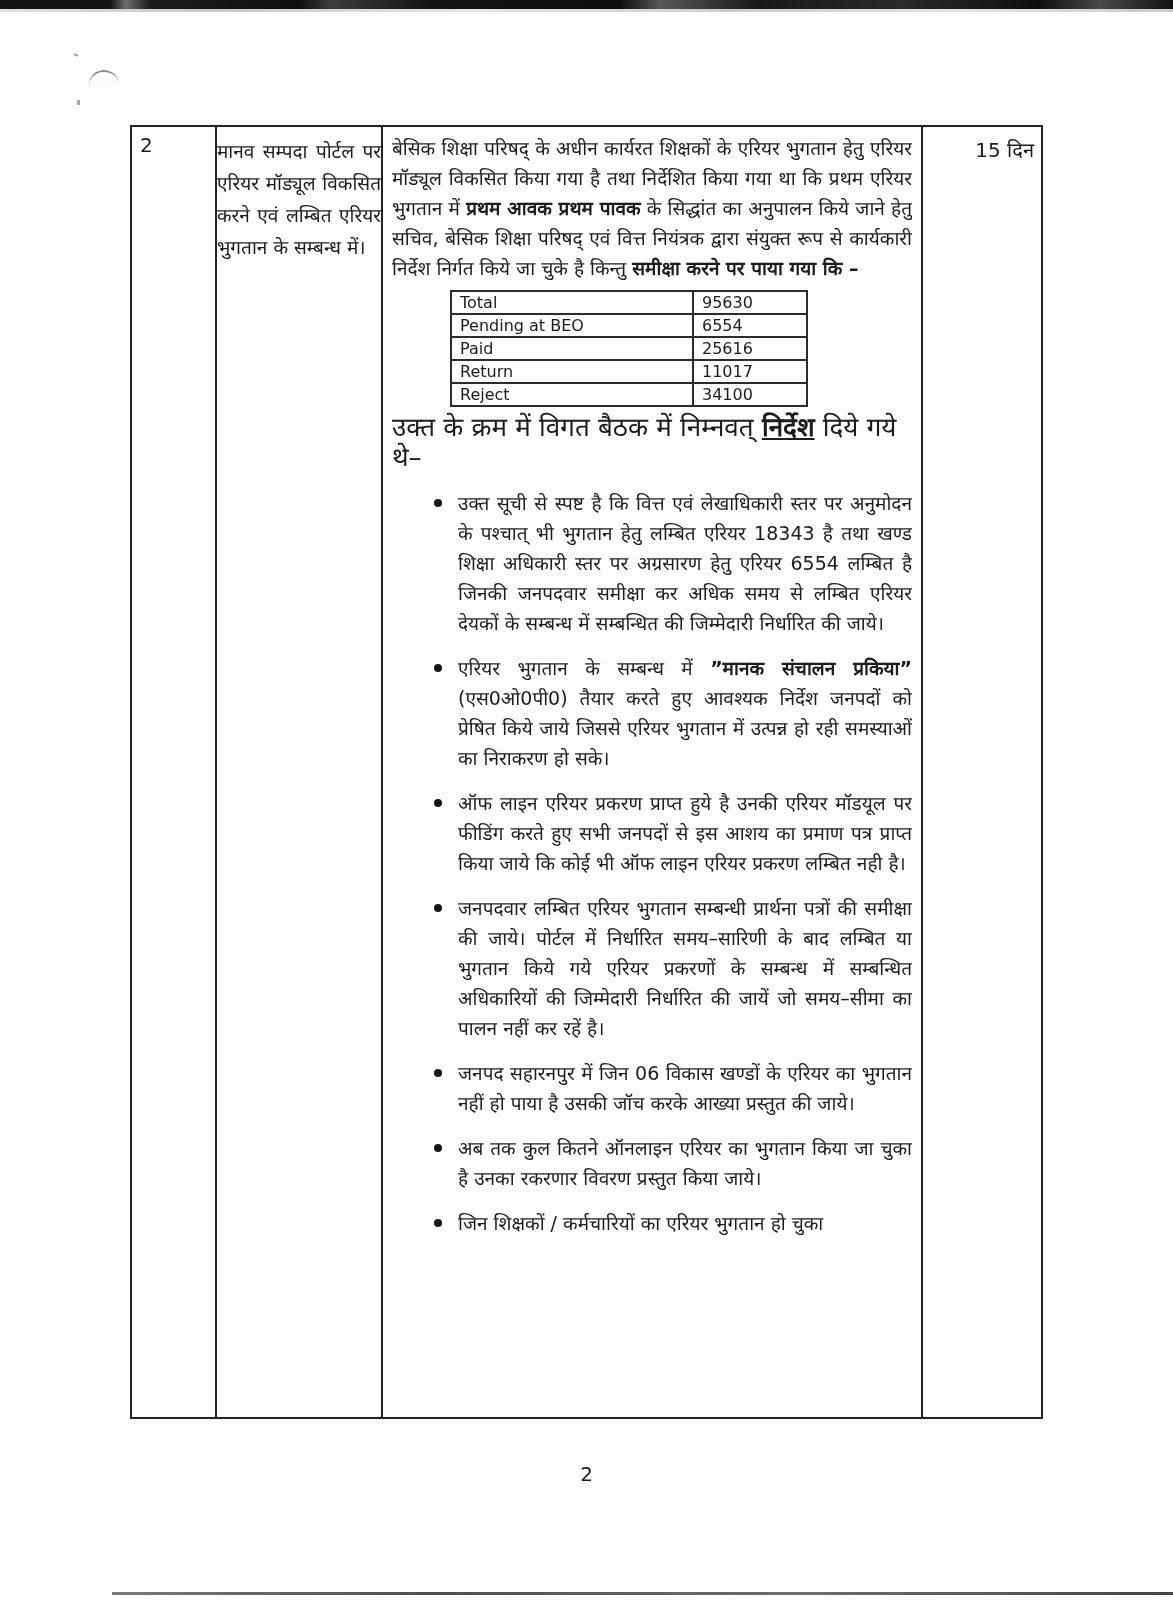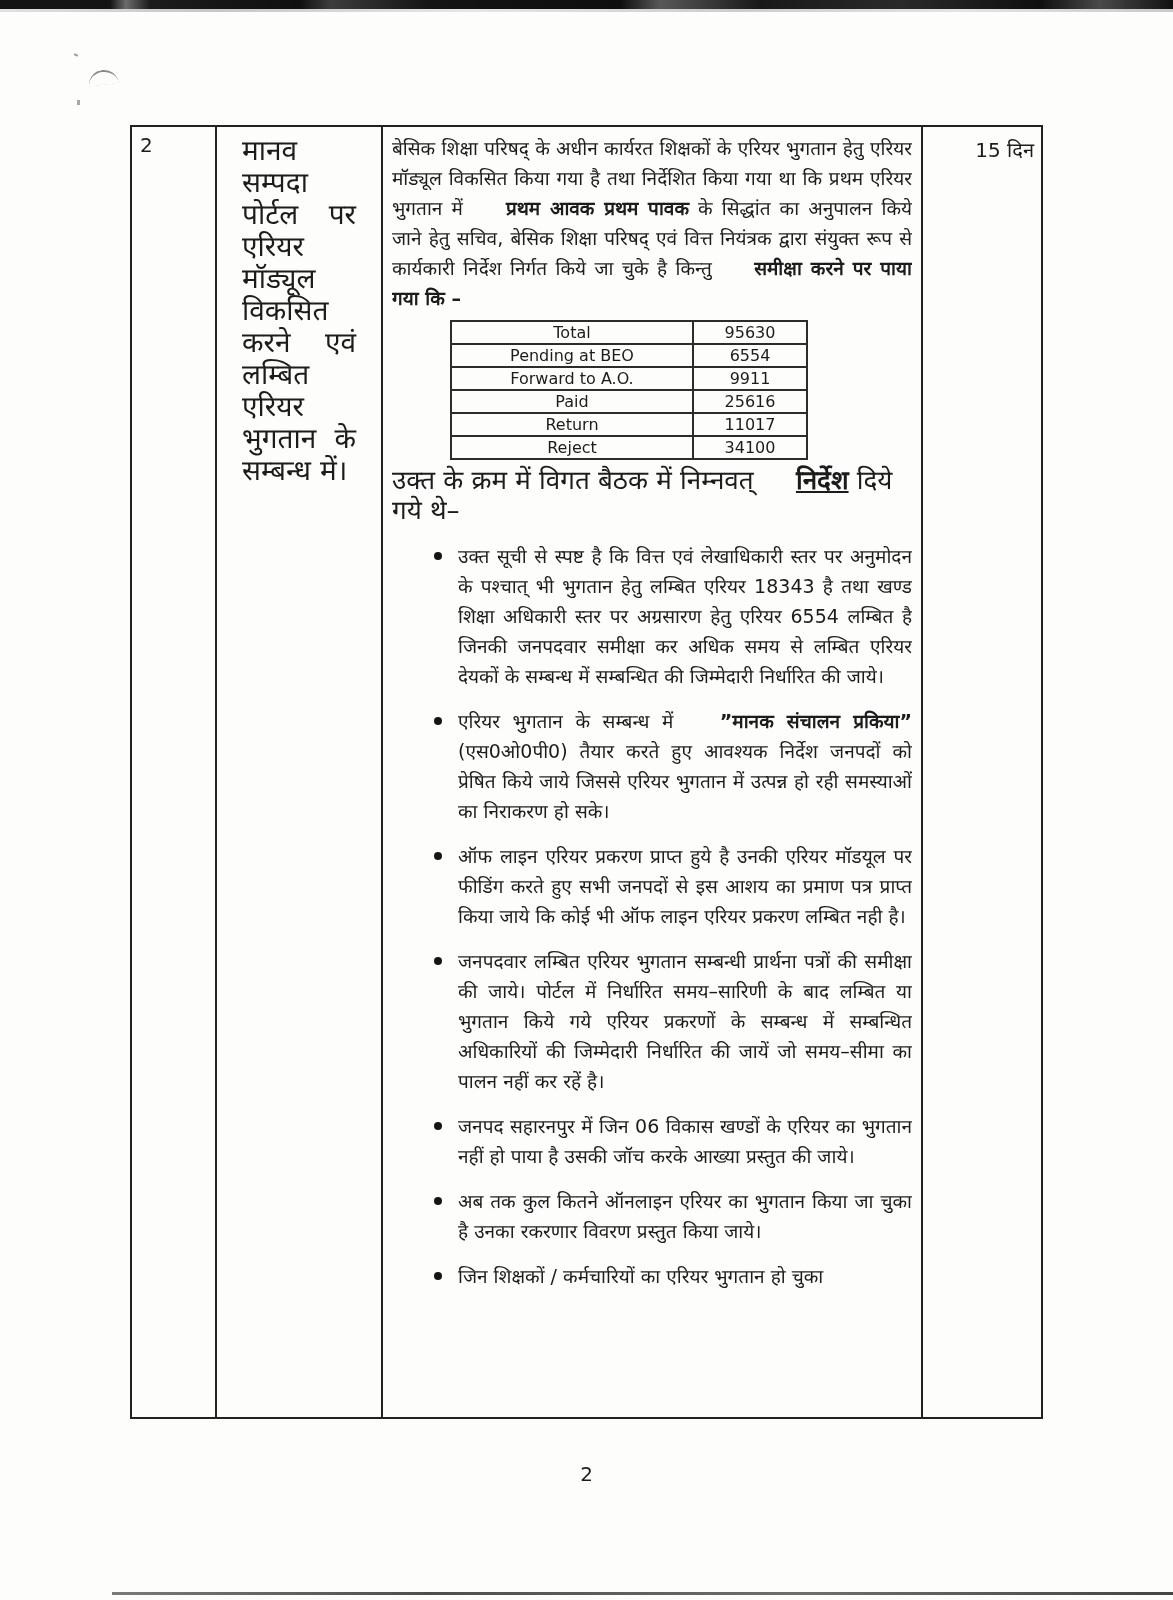--- a/index.html
+++ b/index.html
@@ -59,42 +59,41 @@
     top: 125px;
     width: 911px;
     border-collapse: collapse;
     table-layout: fixed;
   }
   table.main td {
     border: 2px solid #222220;
     vertical-align: top;
   }
   td.serial-cell   { padding: 6px 8px;  font-size: 20px; }
-  td.subject-cell  { padding: 8px 25px; font-size: 28px; line-height: 32px; text-align: justify; margin-top: 20px; }
+  td.subject-cell  { padding: 8px 0; font-size: 19px; line-height: 32px; text-align: justify; margin-top: 20px; }
   td.details-cell  { padding: 4px 9px 8px 9px; }
   td.timeline-cell { padding: 9px 7px;  font-size: 20px; text-align: right; }
 
   .details-wrap { height: 1278px; overflow: hidden; }
 
   p.intro {
     margin: 2px 0 0 0;
     font-size: 19px;
     line-height: 30px;
     text-align: justify;
   }
-  .bold { font-weight: bold; margin-left: 34px; }
+  .bold { font-weight: bold; }
   .underline { text-decoration: underline; }
 
   
   table.stats {
     margin: 7px 0 5px 58px;
     border-collapse: collapse;
     table-layout: fixed;
     width: 332px;
-    text-align: center;
   }
   table.stats td {
     border: 2px solid #2c2c2a;
     font-size: 16px;
     line-height: 19px;
     padding: 1px 8px;
     white-space: nowrap;
     overflow: hidden;
   }
   table.stats td.stat-label { width: 224px; }
@@ -174,24 +173,20 @@
             <tbody>
                   <tr>
                     <td class="stat-label">Total</td>
                     <td class="stat-value">95630</td>
                   </tr>
                   <tr>
                     <td class="stat-label">Pending at BEO</td>
                     <td class="stat-value">6554</td>
                   </tr>
                   <tr>
-                    <td class="stat-label">Forward to A.O.</td>
-                    <td class="stat-value">9911</td>
-                  </tr>
-                  <tr>
                     <td class="stat-label">Paid</td>
                     <td class="stat-value">25616</td>
                   </tr>
                   <tr>
                     <td class="stat-label">Return</td>
                     <td class="stat-value">11017</td>
                   </tr>
                   <tr>
                     <td class="stat-label">Reject</td>
                     <td class="stat-value">34100</td>

